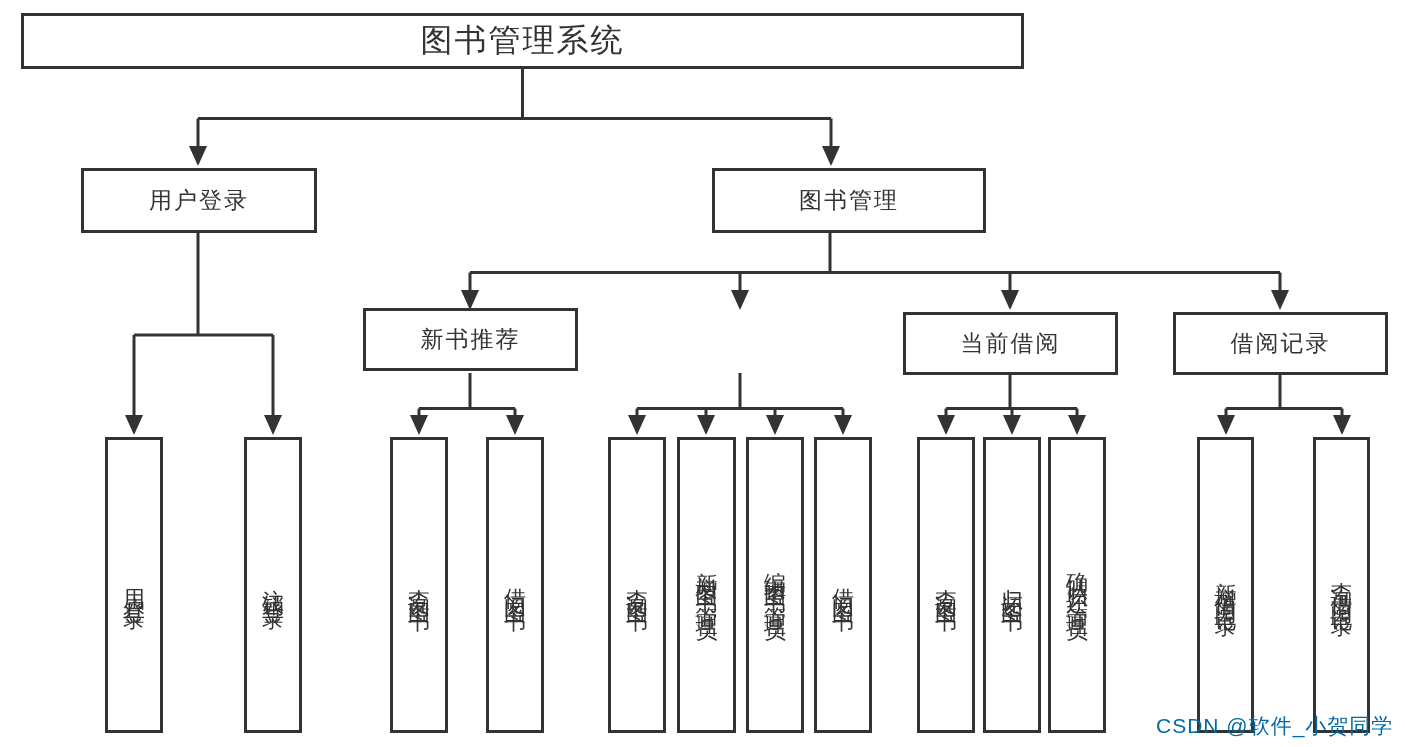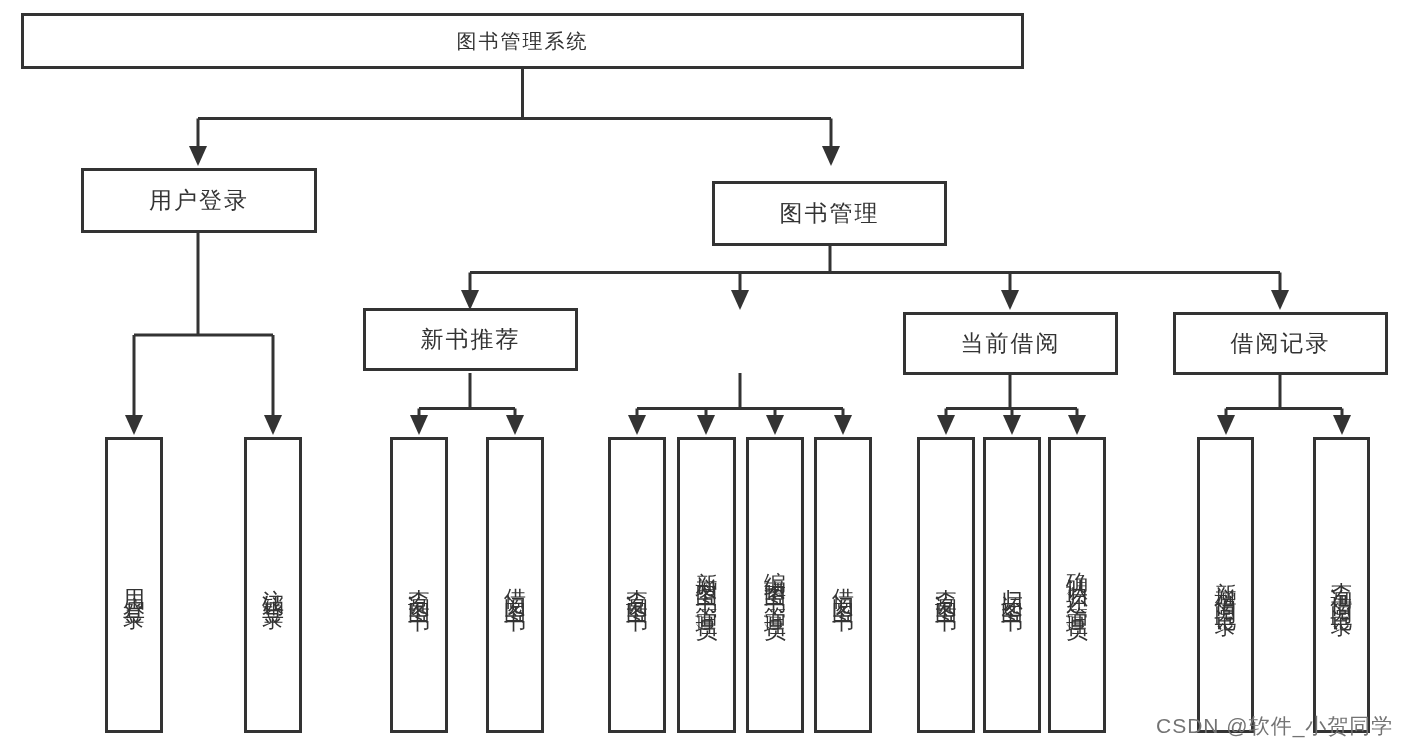--- a/index.html
+++ b/index.html
@@ -25,36 +25,36 @@
     display: flex;
     align-items: center;
     justify-content: center;
   }
   .node.h .lbl {
     font-size: 23px;
     letter-spacing: 2px;
     color: #333333;
     white-space: nowrap;
   }
-  .node.root .lbl { font-size: 20px; }
+  .node.root .lbl { font-size: 32px; }
   .node.v .lbl {
     writing-mode: vertical-rl;
     text-orientation: mixed;
     font-size: 22px;
     letter-spacing: 7px;
     line-height: 1;
     color: #333333;
   }
   .watermark {
     position: absolute;
     left: 1156px;
     top: 712px;
     font-size: 21px;
     letter-spacing: 1px;
-    color: #737373;
+    color: #0369a1;
     white-space: nowrap;
     z-index: 5;
   }
 </style>
 </head>
 <body>
 
 <div class="canvas">
 
   <svg class="connectors" viewBox="0 0 1405 747" aria-hidden="true">
@@ -121,21 +121,21 @@
     </g>
   </svg>
 
   <div class="node h root" style="left:21px;top:13px;width:1003px;height:56px">
     <span class="lbl">图书管理系统</span>
   </div>
 
   <div class="node h" style="left:81px;top:168px;width:236px;height:65px">
     <span class="lbl">用户登录</span>
   </div>
-  <div class="node h" style="left:712px;top:181px;width:235px;height:65px">
+  <div class="node h" style="left:712px;top:168px;width:274px;height:65px">
     <span class="lbl">图书管理</span>
   </div>
 
   <div class="node h" style="left:363px;top:308px;width:215px;height:63px">
     <span class="lbl">新书推荐</span>
   </div>
   <div class="node h" style="left:1173px;top:312px;width:215px;height:63px">
     <span class="lbl">借阅记录</span>
   </div>
   <div class="node h" style="left:903px;top:312px;width:215px;height:63px">

